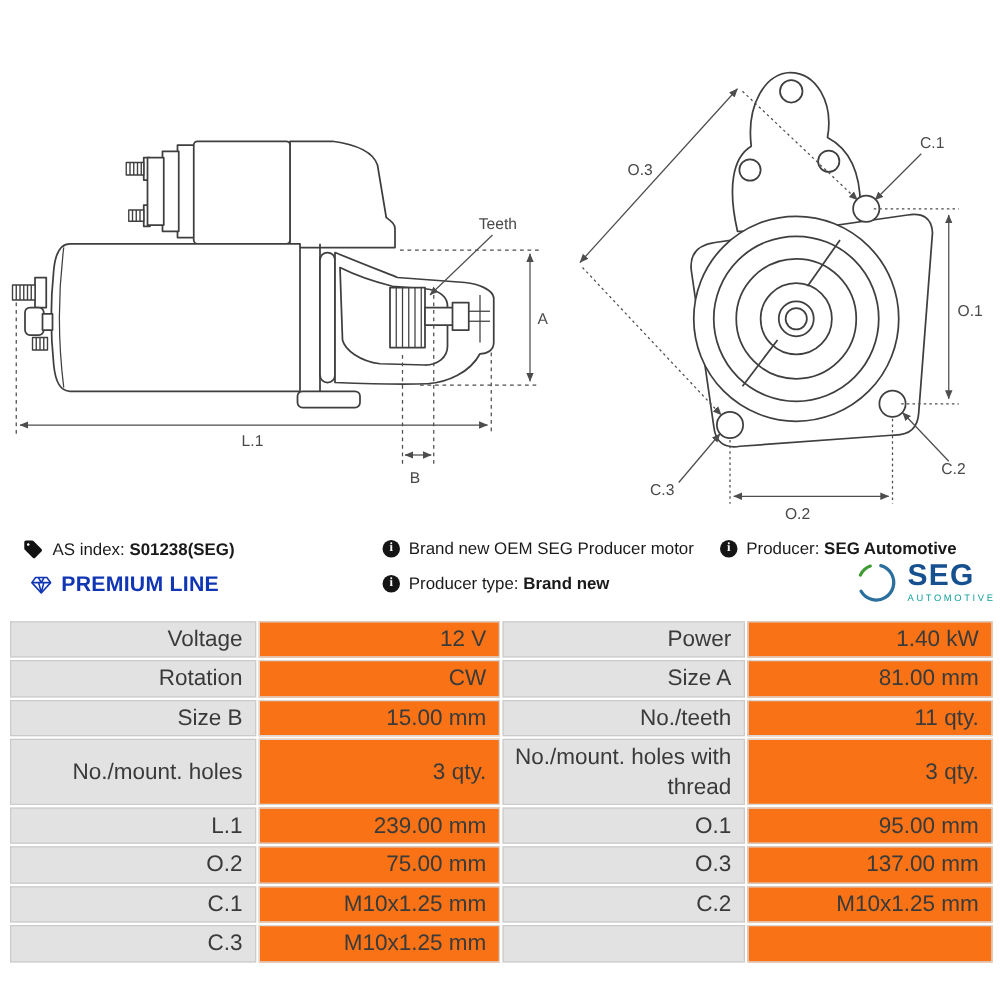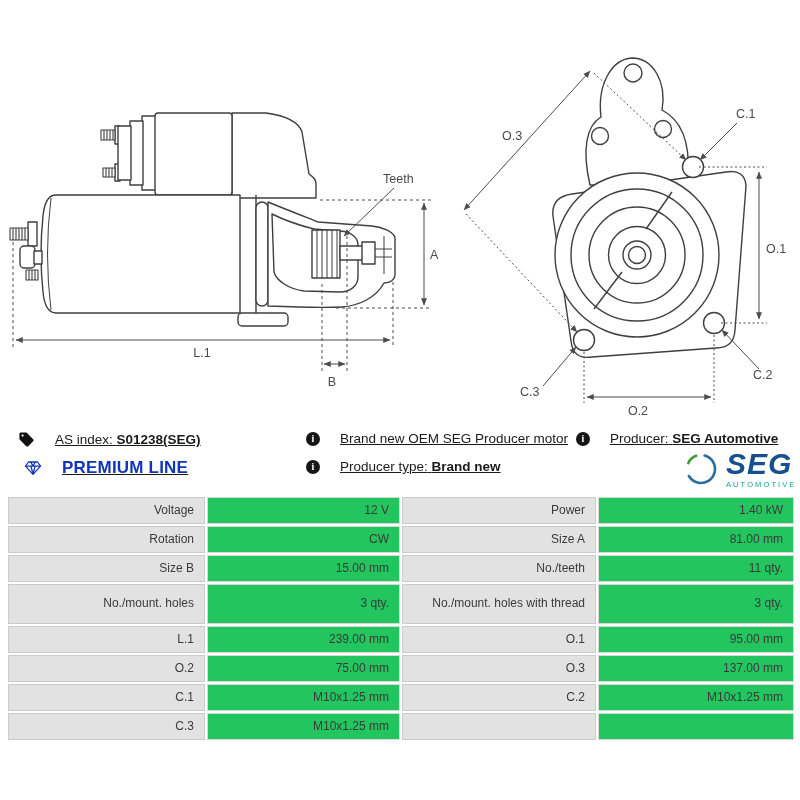--- a/index.html
+++ b/index.html
@@ -13,44 +13,44 @@
     --logo-teal:#11a09d;
     --arc-blue:#2a6f9e;
     --arc-green:#3f9c35;
     --cell-bg:#e2e2e2;
   }
   
   .diagram-area{position:absolute;left:0;top:0;width:800px;height:425px;background:#fff;}
   .svg-abs{position:absolute;}
   .dim-text{font-family:"Liberation Sans",sans-serif;font-size:12.5px;fill:#4a4a4a;}
   
-  .info-item{position:absolute;display:flex;align-items:center;gap:20px;font-size:13.5px;white-space:nowrap;text-decoration:underline;}
+  .info-item{position:absolute;display:flex;align-items:center;gap:7px;font-size:13.5px;white-space:nowrap;}
   .info-item b{font-weight:bold;}
   .info-i{width:14px;height:14px;border-radius:50%;background:#151515;color:#fff;
     display:inline-flex;align-items:center;justify-content:center;flex:0 0 auto;
     font-size:10px;font-weight:bold;font-family:"Liberation Serif",serif;}
   .info-i::before{content:"i";}
   .premium{color:var(--premium-blue);font-weight:bold;font-size:17px;letter-spacing:.2px;}
   
   .seg-logo{position:absolute;left:684px;top:449px;display:flex;align-items:center;gap:8px;}
   .seg-logo .word{display:flex;flex-direction:column;align-items:flex-start;line-height:1;}
-  .seg-logo .seg{font-weight:bold;font-size:30px;letter-spacing:1px;color:var(--logo-blue);font-style:italic;}
+  .seg-logo .seg{font-weight:bold;font-size:24px;letter-spacing:1px;color:var(--logo-blue);}
   .seg-logo .auto{font-weight:normal;font-size:7.5px;letter-spacing:2.1px;color:var(--logo-teal);margin-top:2px;}
   
   .spec-table{
     position:absolute;left:8px;top:497px;width:784px;
     display:grid;grid-template-columns:197px 193px 194px 196px;
     grid-auto-rows:minmax(27px,auto);row-gap:2px;column-gap:2px;
-    font-size:12px;color:#3a3a3a;
+    font-size:18px;color:#3a3a3a;
   }
   .spec-row{display:contents;}
   .cell{display:flex;align-items:center;justify-content:flex-end;text-align:right;
     padding:2px 10px 2px 6px;box-sizing:border-box;line-height:1.3;}
   .cell.lbl{background:var(--cell-bg);border:1px solid #cbcbcb;}
-  .cell.val{background:#22c55e;border:1px solid #d8d8d8;}
+  .cell.val{background:#f97316;border:1px solid #d8d8d8;}
 </style>
 </head>
 <body>
 
 <div class="diagram-area">
 
   <svg class="svg-abs" style="left:0;top:30px" width="440" height="390" viewBox="0 0 440 390">
     <defs>
       <marker id="arL" viewBox="0 0 10 10" refX="9" refY="5" markerWidth="7.5" markerHeight="7.5" orient="auto-start-reverse">
         <path d="M0,1 L9.5,5 L0,9 z" fill="#4d4d4d"></path>

